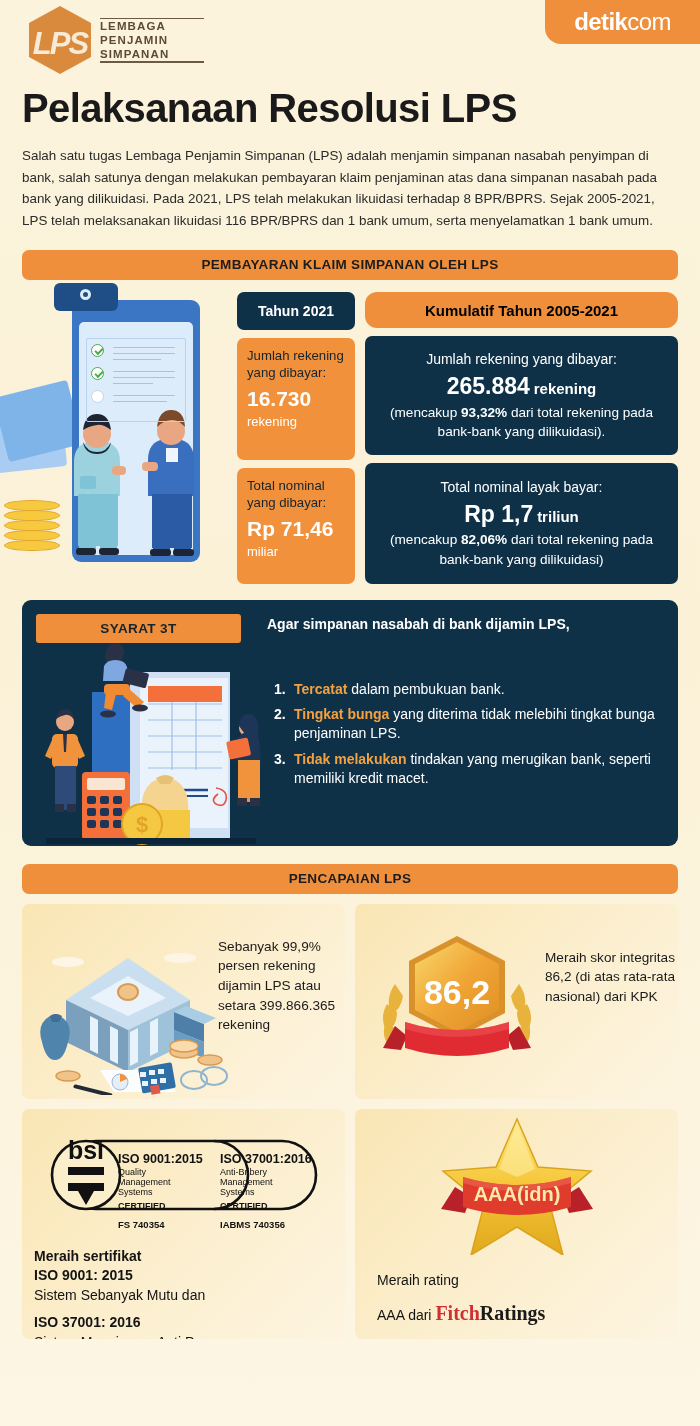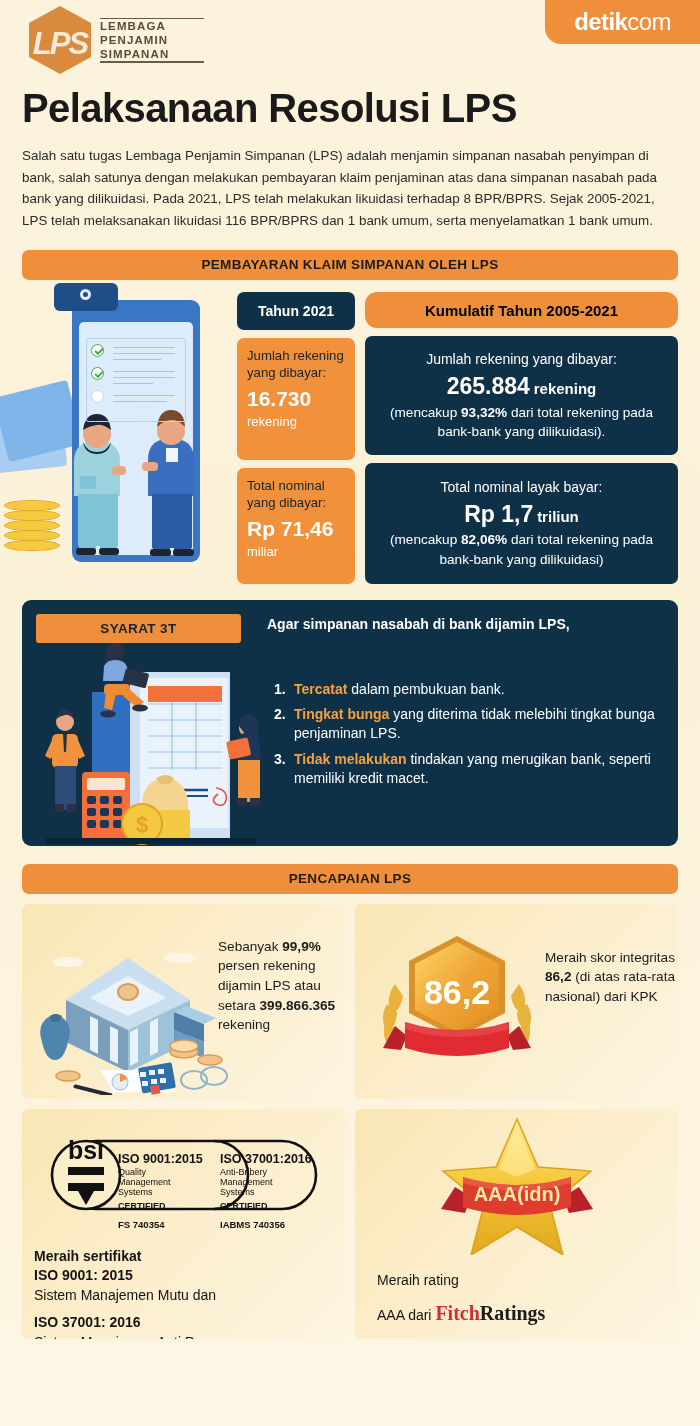--- a/index.html
+++ b/index.html
@@ -147,21 +147,21 @@
   .cards { margin:10px 22px 0; display:flex; gap:10px; }
   .card {
     flex:1; border-radius:7px;
     background:linear-gradient(135deg,#fae6b4 0%,#fcefcf 55%,#fdf4e0 100%);
     position:relative; overflow:hidden;
   }
   .row1 .card { height:195px; }
   .row2 { margin-top:10px; }
   .row2 .card { height:230px; }
   .card-txt { font-size:13.6px; line-height:1.45; color:#1b1b1b; }
-  .card-txt b { font-weight:bold; }
+  .card-txt b { font-weight:normal; }
 
   .c1-ill { position:absolute; left:6px; top:16px; width:200px; height:175px; }
   .c1-txt { position:absolute; left:196px; top:33px; width:130px; }
   .c2-medal { position:absolute; left:22px; top:22px; width:160px; height:150px; }
   .c2-txt { position:absolute; left:190px; top:44px; width:140px; }
 
   .bsi { position:absolute; left:12px; top:14px; width:310px; height:118px; }
   .bsi-txt { position:absolute; left:12px; top:138px; width:320px; font-size:14px; line-height:1.42; color:#141414;}
   .bsi-txt .bold { font-weight:bold; }
   .bsi-txt .gap { display:block; height:7px; }
@@ -486,21 +486,21 @@
         <text x="186" y="40" font-size="12.5" font-weight="bold" fill="#111" font-family="Liberation Sans, sans-serif">ISO 37001:2016</text>
         <text x="186" y="52" font-size="9" fill="#111" font-family="Liberation Sans, sans-serif">Anti-Bribery</text>
         <text x="186" y="62" font-size="9" fill="#111" font-family="Liberation Sans, sans-serif">Management</text>
         <text x="186" y="72" font-size="9" fill="#111" font-family="Liberation Sans, sans-serif">Systems</text>
         <text x="186" y="86" font-size="9" font-weight="bold" fill="#111" font-family="Liberation Sans, sans-serif">CERTIFIED</text>
         <text x="186" y="105" font-size="9.5" font-weight="bold" fill="#111" font-family="Liberation Sans, sans-serif">IABMS 740356</text>
       </svg>
       <div class="bsi-txt">
         <div class="bold">Meraih sertifikat</div>
         <div class="bold">ISO 9001: 2015</div>
-        <div>Sistem Manajemen Mutu dan</div>
+        <div>Sistem Sebanyak Mutu dan</div>
         <span class="gap"></span>
         <div class="bold">ISO 37001: 2016</div>
         <div>Sistem Manajemen Anti Penyuapan</div>
       </div>
     </div>
 
     <div class="card">
       <svg class="star-wrap" viewBox="0 0 160 140">
         <defs>
           <linearGradient id="stg" x1="0" y1="0" x2="0" y2="1">

